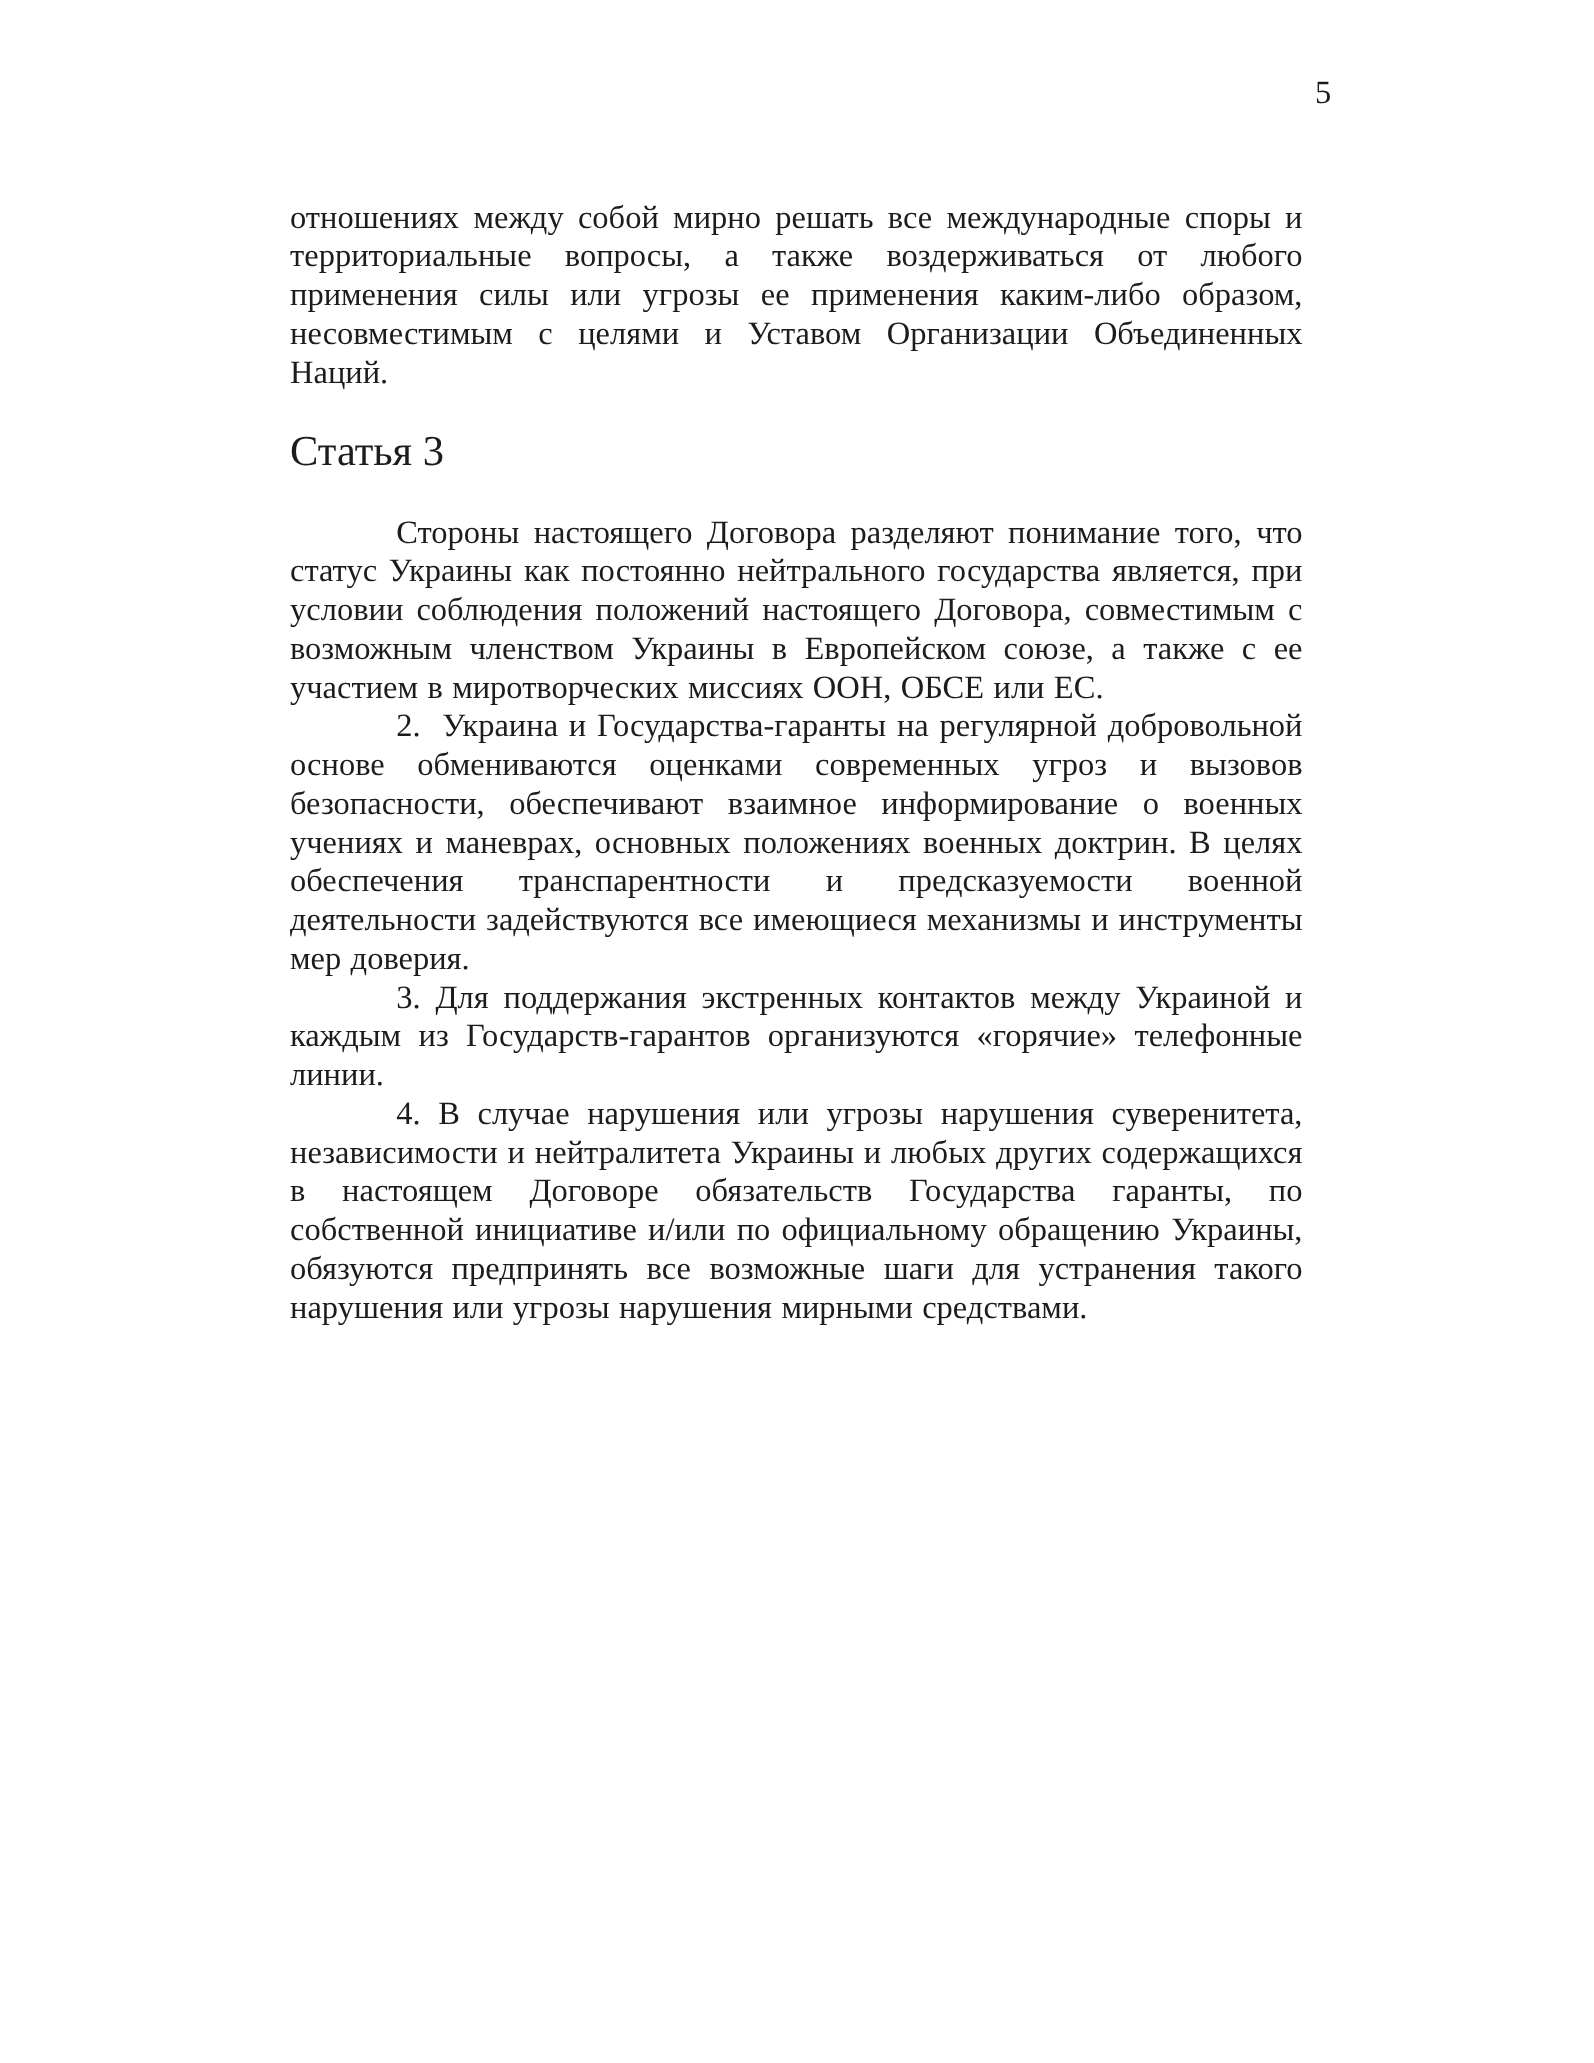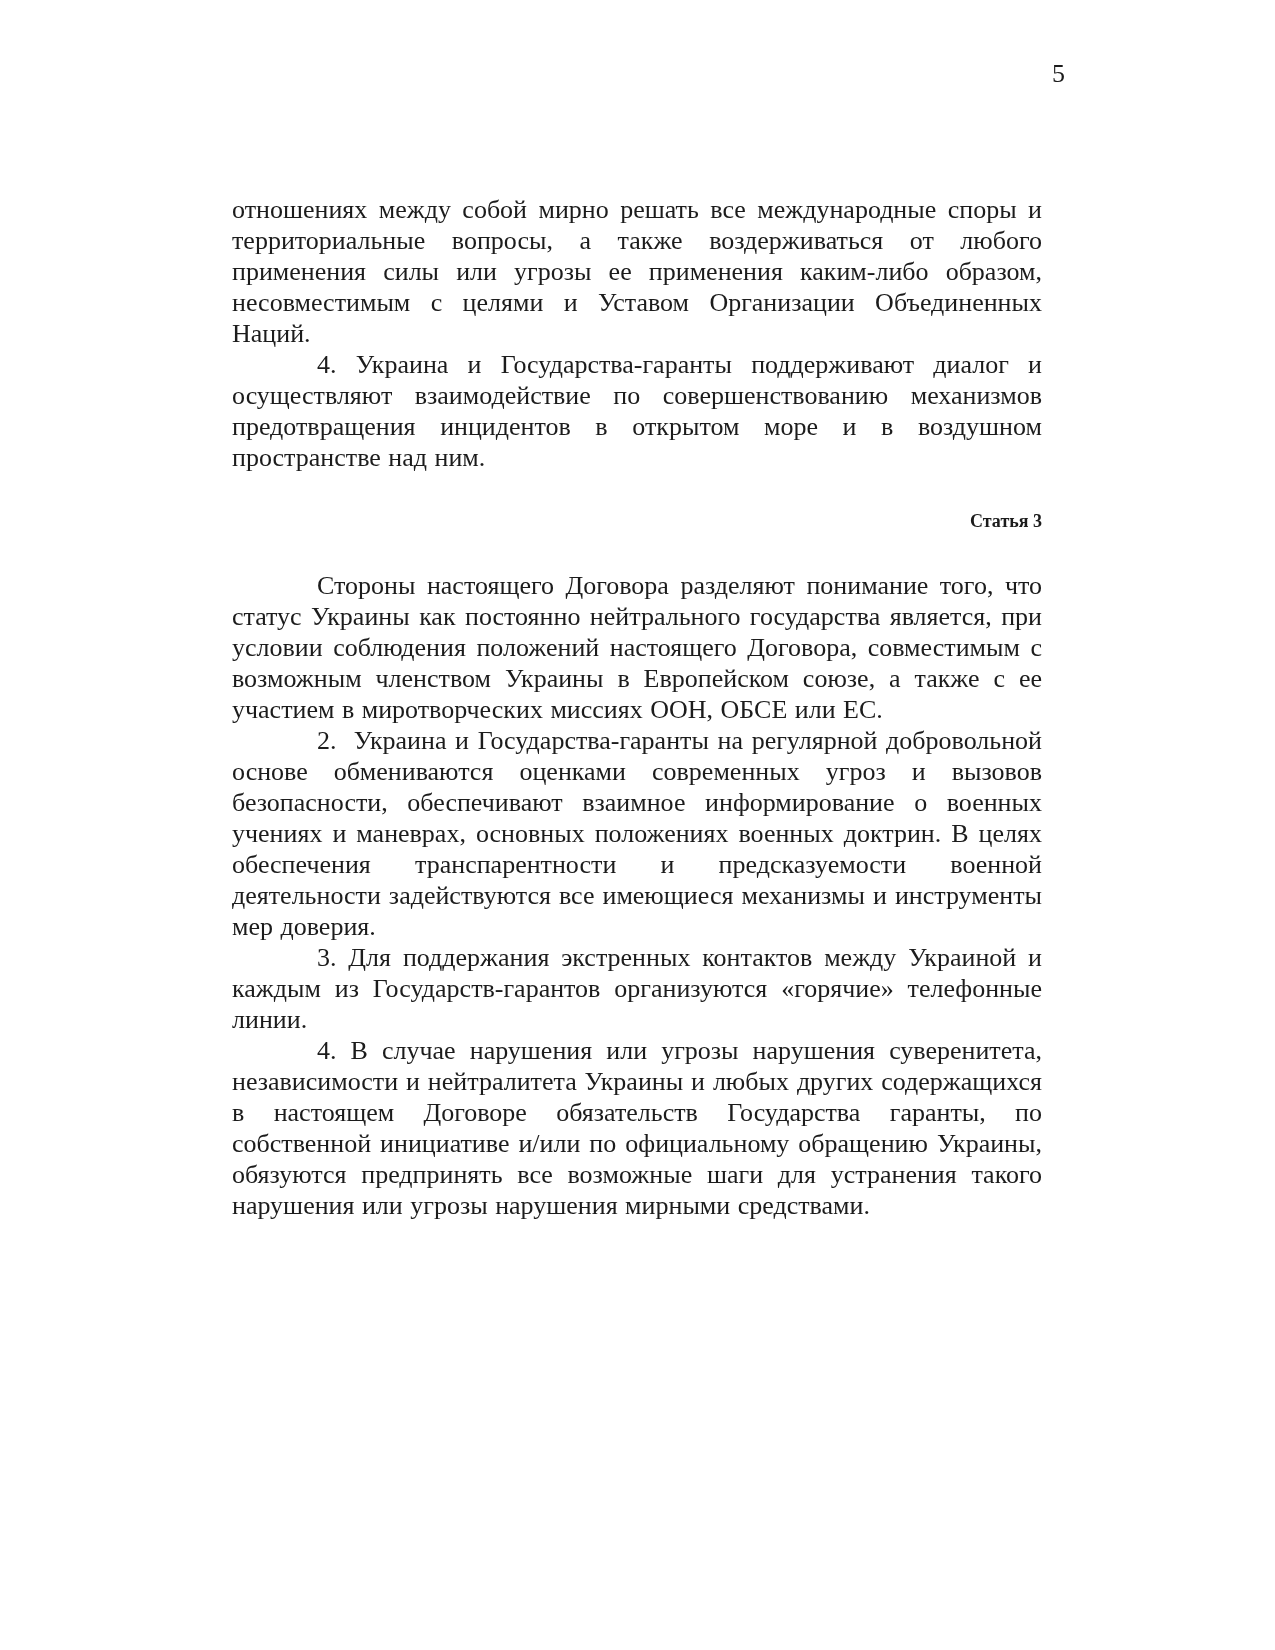--- a/index.html
+++ b/index.html
@@ -22,56 +22,54 @@
     left: 1052px;
     font-size: 26px;
     line-height: 31px;
     color: #1c1c1c;
   }
   .content {
     position: absolute;
     top: 158px;
     left: 232px;
     width: 810px;
-    margin-top: 36px;
   }
   .para {
     margin: 0;
     font-size: 26px;
     line-height: 31px;
     text-align: justify;
     text-indent: 85px;
     word-spacing: 1px;
   }
   .para.no-indent {
     text-indent: 0;
   }
   .article-heading {
     margin: 33px 0 33px 0;
-    font-size: 18px;
+    font-size: 34px;
     line-height: 31px;
-    font-weight: bold;
-    text-align: right;
+    font-weight: normal;
+    text-align: left;
   }
   .article-heading.big-gap {
     margin-top: 77px;
   }
 </style>
 </head>
 <body>
 
 <div class="page">
 
   <div class="page-number">5</div>
 
   <div class="content">
 
     <p class="para no-indent">отношениях между собой мирно решать все международные споры и территориальные вопросы, а также воздерживаться от любого применения силы или угрозы ее применения каким-либо образом, несовместимым с целями и Уставом Организации Объединенных Наций.</p>
 
-    <p class="para">4. Украина и Государства-гаранты поддерживают диалог и осуществляют взаимодействие по совершенствованию механизмов предотвращения инцидентов в открытом море и в воздушном пространстве над ним.</p>
 
     <h2 class="article-heading">Статья 3</h2>
 
     <p class="para">Стороны настоящего Договора разделяют понимание того, что статус Украины как постоянно нейтрального государства является, при условии соблюдения положений настоящего Договора, совместимым с возможным членством Украины в Европейском союзе, а также с ее участием в миротворческих миссиях ООН, ОБСЕ или ЕС.</p>
 
 
 
     <p class="para">2.&nbsp;&nbsp;Украина и Государства-гаранты на регулярной добровольной основе обмениваются оценками современных угроз и вызовов безопасности, обеспечивают взаимное информирование о военных учениях и маневрах, основных положениях военных доктрин. В целях обеспечения транспарентности и предсказуемости военной деятельности задействуются все имеющиеся механизмы и инструменты мер доверия.</p>
 
     <p class="para">3.&nbsp;Для поддержания экстренных контактов между Украиной и каждым из Государств-гарантов организуются «горячие» телефонные линии.</p>

